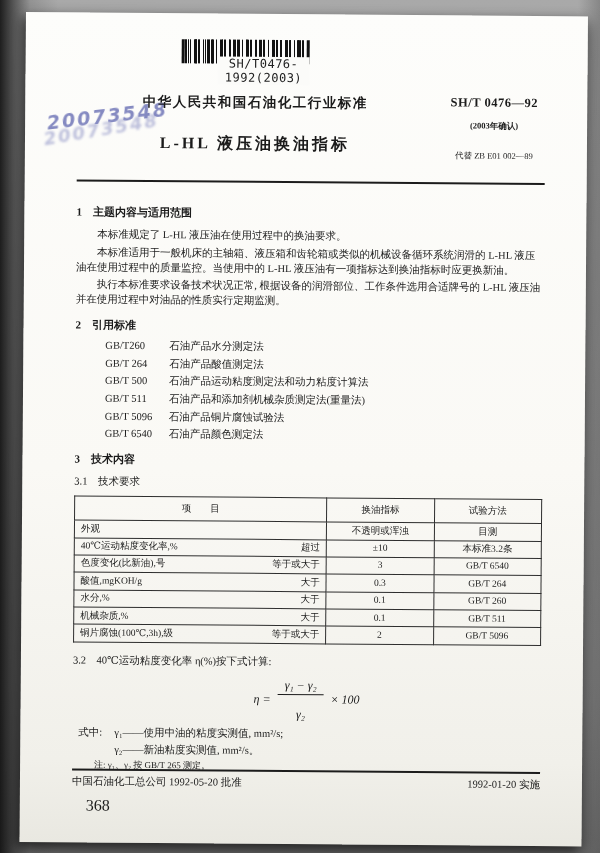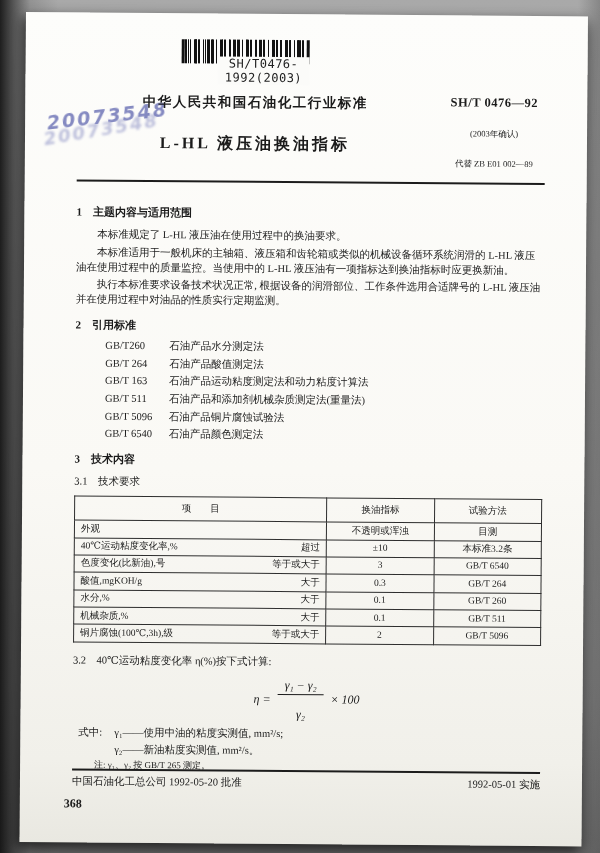--- a/index.html
+++ b/index.html
@@ -39,21 +39,21 @@
   
   .stamp{position:absolute;left:22px;top:92px;transform:rotate(-7deg);
     color:#7177b8;font-family:"DejaVu Sans",sans-serif;font-style:italic;font-weight:bold;}
   .stamp .s1{display:block;font-size:19px;letter-spacing:2px;opacity:.85;filter:blur(.4px);}
   .stamp .s2{display:block;margin-top:-9px;margin-left:-5px;font-size:18px;letter-spacing:2px;opacity:.45;filter:blur(1.3px);transform:rotate(-3deg);}
   
   .header-center{position:absolute;left:58px;top:80px;width:344px;text-align:center;
     font-size:13.5px;font-weight:bold;letter-spacing:1.5px;}
   .header-right{position:absolute;right:34px;top:80px;width:118px;text-align:center;}
   .std-no{font-size:12.5px;font-weight:bold;letter-spacing:.5px;}
-  .confirm{font-size:8.5px;margin-top:18px;}
+  .confirm{font-size:8.5px;margin-top:10px;font-weight:bold;}
   .replaces{font-size:8.5px;margin-top:18px;}
   .doc-title{position:absolute;left:58px;top:120px;width:344px;text-align:center;
     font-size:16px;font-weight:bold;letter-spacing:3px;}
   .top-rule{position:absolute;left:52px;right:42px;top:167px;height:2px;background:#1c1c1c;}
   
   .content{position:absolute;left:52px;right:42px;top:188px;font-size:10.5px;line-height:1.4;}
   .sec-h{font-size:11px;font-weight:bold;line-height:1.3;}
   .sec-h.h1{margin:4px 0 9px;}
   .sec-h.h2{margin:10px 0 7px;}
   .sec-h.h3{margin:10px 0 0;}
@@ -79,21 +79,21 @@
   .frac{display:inline-flex;flex-direction:column;align-items:center;}
   .frac .num{padding:0 7px 1px;border-bottom:1px solid #1b1b1b;}
   .frac .den{padding-top:11px;}
   .where-row{display:flex;margin:4px 0 0 6px;}
   .where-label{width:36px;flex-shrink:0;}
   .def2{margin:2px 0 0 42px;}
   .note{margin:2px 0 0 22px;font-size:9px;line-height:1.3;}
   
   .footer-rule{position:absolute;left:52px;right:42px;top:756px;height:2px;background:#1c1c1c;}
   .footer-row{position:absolute;left:52px;right:42px;top:762px;display:flex;justify-content:space-between;font-size:10.5px;}
-  .page-num{position:absolute;left:44px;top:784px;font-size:12px;font-weight:bold;}
+  .page-num{position:absolute;left:66px;top:784px;font-size:16px;}
 </style>
 </head>
 <body>
 
 <div class="stage">
   <div class="paper">
 
     <div class="barcode-wrap">
       <div class="barcode-bars"></div>
       <div class="barcode-label">
@@ -129,21 +129,21 @@
       <div class="std-list">
         <div class="std-item">
           <span class="code">GB/T260</span>
           <span class="name">石油产品水分测定法</span>
         </div>
         <div class="std-item">
           <span class="code">GB/T 264</span>
           <span class="name">石油产品酸值测定法</span>
         </div>
         <div class="std-item">
-          <span class="code">GB/T 163</span>
+          <span class="code">GB/T 500</span>
           <span class="name">石油产品运动粘度测定法和动力粘度计算法</span>
         </div>
         <div class="std-item">
           <span class="code">GB/T 511</span>
           <span class="name">石油产品和添加剂机械杂质测定法(重量法)</span>
         </div>
         <div class="std-item">
           <span class="code">GB/T 5096</span>
           <span class="name">石油产品铜片腐蚀试验法</span>
         </div>
@@ -259,18 +259,18 @@
         <span>γ₁——使用中油的粘度实测值, mm²/s;</span>
       </div>
       <div class="def2">γ₂——新油粘度实测值, mm²/s。</div>
       <div class="note">注: γ₁、γ₂ 按 GB/T 265 测定。</div>
 
     </div>
 
     <div class="footer-rule"></div>
     <div class="footer-row">
       <span>中国石油化工总公司 1992-05-20 批准</span>
-      <span>1992-05-01 实施</span>
+      <span>1992-01-20 实施</span>
     </div>
     <div class="page-num">368</div>
 
   </div>
 </div>
 
 </body></html>

